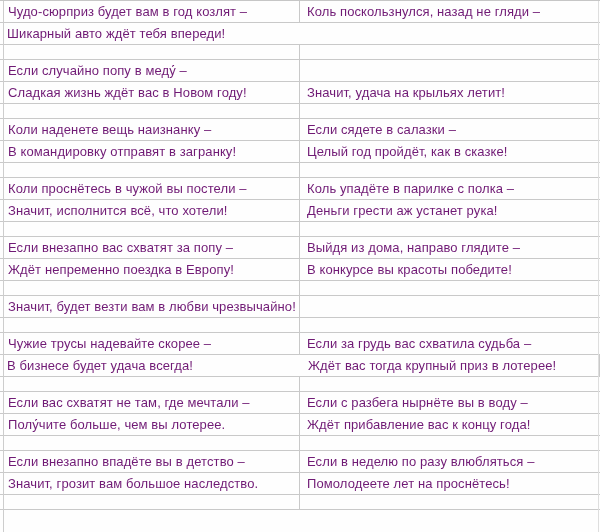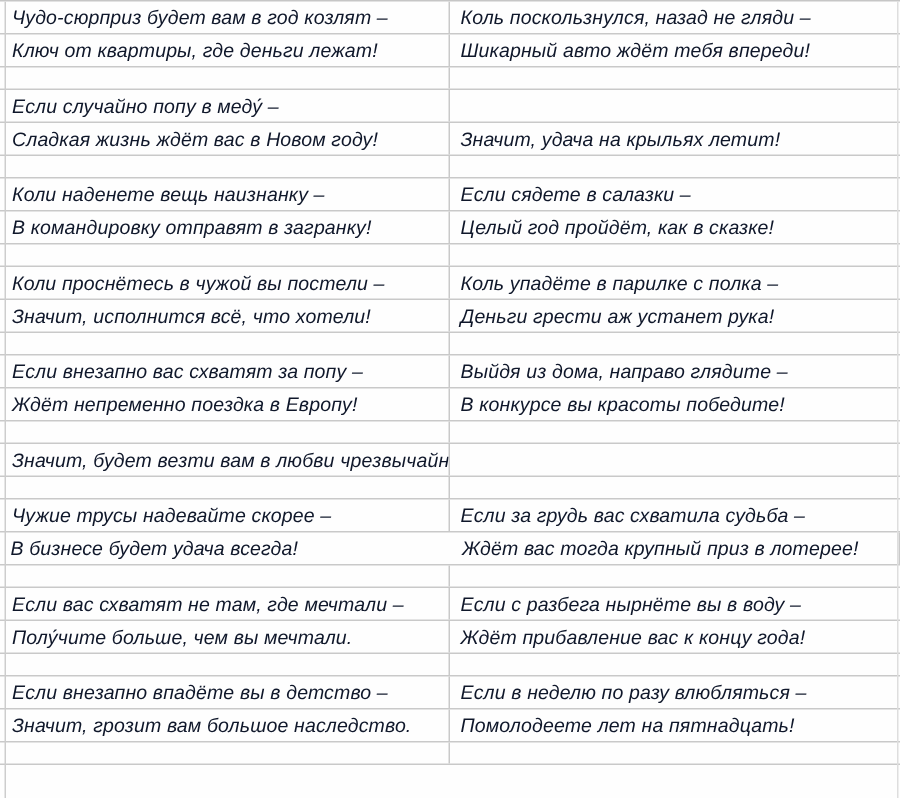--- a/index.html
+++ b/index.html
@@ -35,23 +35,22 @@
     border-right: 1px solid #c9c9c9;
     padding-left: 8px;
   }
   .cell.right {
     flex: 1;
     padding-left: 7px;
   }
   .line {
     font-size: 13px;
     line-height: 21px;
-    color: #0f172a;
+    color: #701a75;
     letter-spacing: 0.1px;
-    font-style: italic;
   }
   .vline-left {
     position: absolute;
     left: 3px;
     top: 0;
     bottom: 0;
     width: 1px;
     background: #cdcdcd;
     pointer-events: none;
   }
@@ -68,21 +67,20 @@
 </head>
 <body>
 
 <div class="sheet">
 
   <div class="row text-row">
     <div class="cell left"><span class="line">Чудо-сюрприз будет вам в год козлят –</span></div>
     <div class="cell right"><span class="line">Коль поскользнулся, назад не гляди –</span></div>
   </div>
   <div class="row text-row">
-    <div class="cell left"><span class="line">Ключ от квартиры, где деньги лежат!</span></div>
     <div class="cell right"><span class="line">Шикарный авто ждёт тебя впереди!</span></div>
   </div>
   <div class="row spacer-row">
     <div class="cell left"></div>
     <div class="cell right"></div>
   </div>
 
   <div class="row text-row">
     <div class="cell left"><span class="line">Если случайно попу в меду́ –</span></div>
   </div>
@@ -153,35 +151,35 @@
   <div class="row spacer-row">
     <div class="cell left"></div>
     <div class="cell right"></div>
   </div>
 
   <div class="row text-row">
     <div class="cell left"><span class="line">Если вас схватят не там, где мечтали –</span></div>
     <div class="cell right"><span class="line">Если с разбега нырнёте вы в воду –</span></div>
   </div>
   <div class="row text-row">
-    <div class="cell left"><span class="line">Полу́чите больше, чем вы мечтали.</span></div>
+    <div class="cell left"><span class="line">Полу́чите больше, чем вы лотерее.</span></div>
     <div class="cell right"><span class="line">Ждёт прибавление вас к концу года!</span></div>
   </div>
   <div class="row spacer-row">
     <div class="cell left"></div>
     <div class="cell right"></div>
   </div>
 
   <div class="row text-row">
     <div class="cell left"><span class="line">Если внезапно впадёте вы в детство –</span></div>
     <div class="cell right"><span class="line">Если в неделю по разу влюбляться –</span></div>
   </div>
   <div class="row text-row">
     <div class="cell left"><span class="line">Значит, грозит вам большое наследство.</span></div>
-    <div class="cell right"><span class="line">Помолодеете лет на пятнадцать!</span></div>
+    <div class="cell right"><span class="line">Помолодеете лет на проснётесь!</span></div>
   </div>
   <div class="row spacer-row">
     <div class="cell left"></div>
     <div class="cell right"></div>
   </div>
 
   <div class="vline-left"></div>
   <div class="vline-right"></div>
 </div>
 

